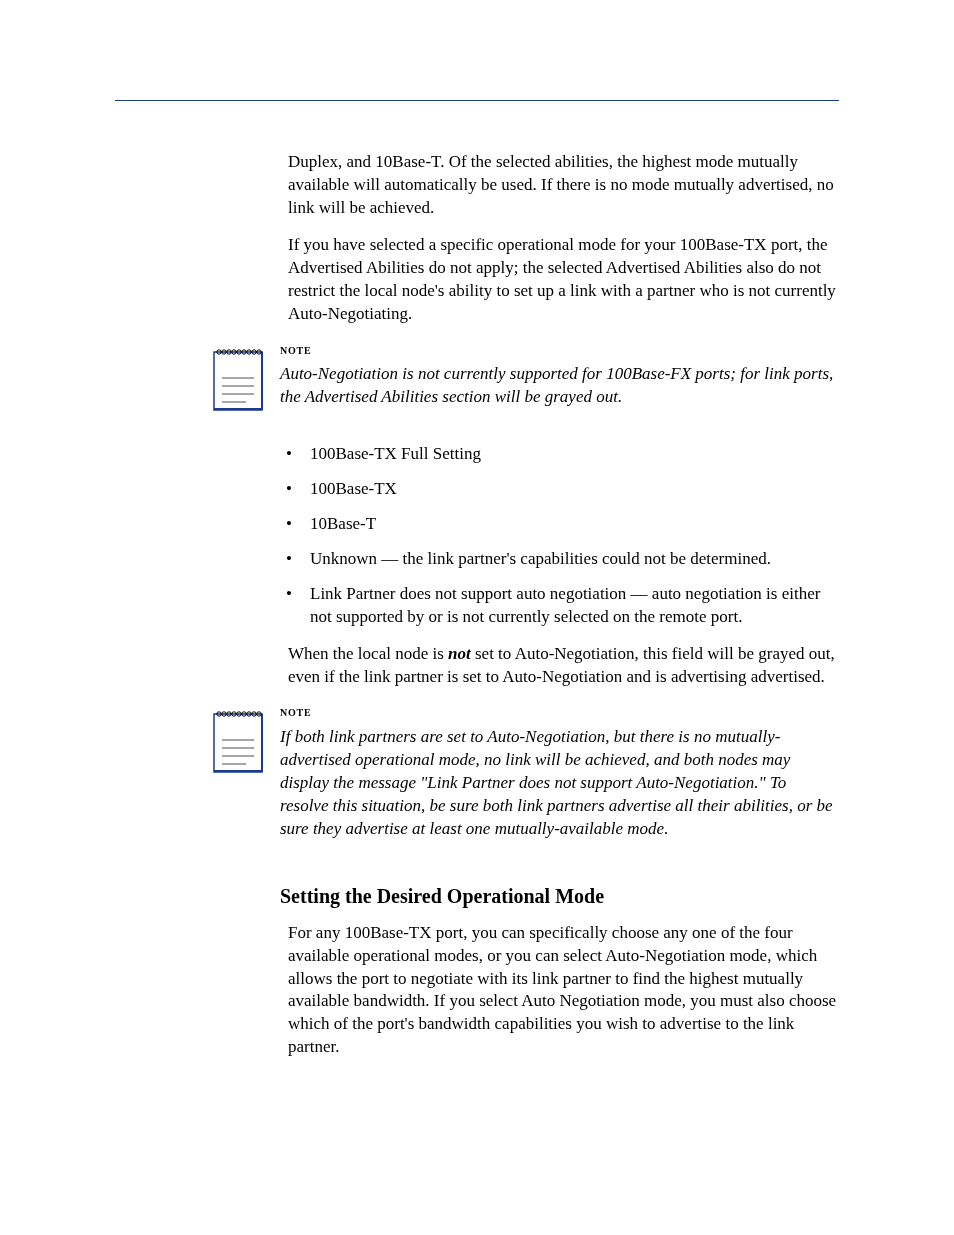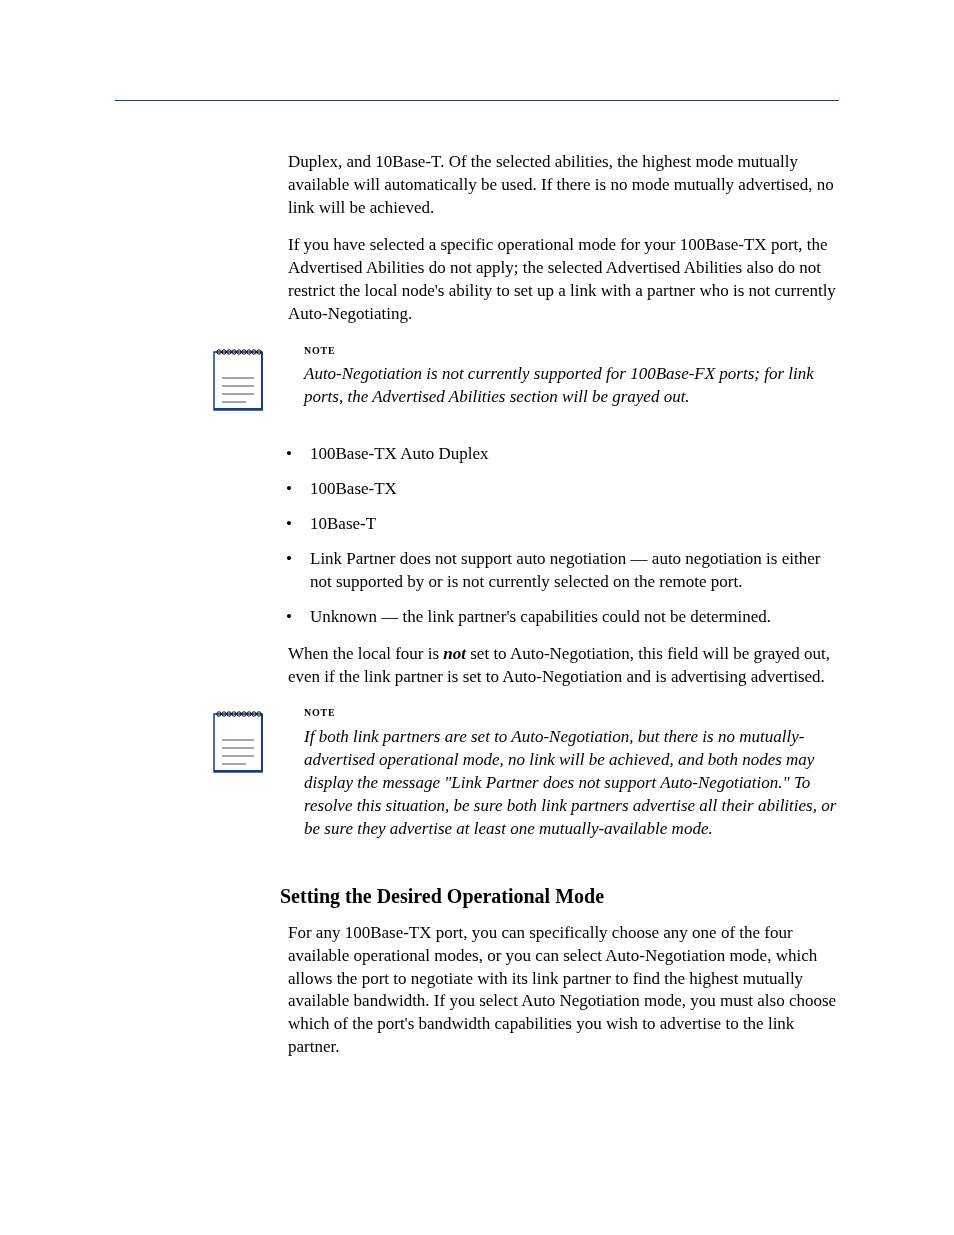--- a/index.html
+++ b/index.html
@@ -28,21 +28,20 @@
     font-size: 17px;
     line-height: 1.35;
   }
   .body-text p {
     margin: 0 0 14px 8px;
   }
   .note-block {
     display: flex;
     align-items: flex-start;
     margin: 18px 0 24px 0;
-    gap: 24px;
   }
   .note-icon {
     flex: 0 0 56px;
     height: 70px;
     margin-right: 14px;
     margin-left: 95px;
   }
   .note-icon svg { display: block; }
   .note-label {
     font-size: 10px;
@@ -134,28 +133,28 @@
     </div>
     <div class="note-text">
       <div class="note-label">NOTE</div>
       <p>Auto-Negotiation is not currently supported for 100Base-FX ports; for link ports, the Advertised Abilities section will be grayed out.</p>
     </div>
   </div>
 
 
   <div class="body-text">
     <ul class="bullets">
-      <li>100Base-TX Auto Duplex</li>
+      <li>100Base-TX Full Setting</li>
       <li>100Base-TX</li>
       <li>10Base-T</li>
+      <li>Unknown — the link partner's capabilities could not be determined.</li>
       <li>Link Partner does not support auto negotiation — auto negotiation is either not supported by or is not currently selected on the remote port.</li>
-      <li>Unknown — the link partner's capabilities could not be determined.</li>
     </ul>
     <p>
-      <span>When the local four is </span><span class="em-bold-italic">not</span><span> set to Auto-Negotiation, this field will be grayed out, even if the link partner is set to Auto-Negotiation and is advertising advertised.</span>
+      <span>When the local node is </span><span class="em-bold-italic">not</span><span> set to Auto-Negotiation, this field will be grayed out, even if the link partner is set to Auto-Negotiation and is advertising advertised.</span>
     </p>
   </div>
 
   <div class="note-block">
     <div class="note-icon">
       <svg width="56" height="70" viewBox="0 0 56 70">
         <rect x="4" y="8" width="48" height="58" fill="#ffffff" stroke="#1a3a8a" stroke-width="1.5"></rect>
         <rect x="51" y="8" width="2" height="58" fill="#1a3a8a"></rect>
         <rect x="4" y="64" width="49" height="2" fill="#1a3a8a"></rect>
         <g stroke="#000" stroke-width="1" fill="none">

